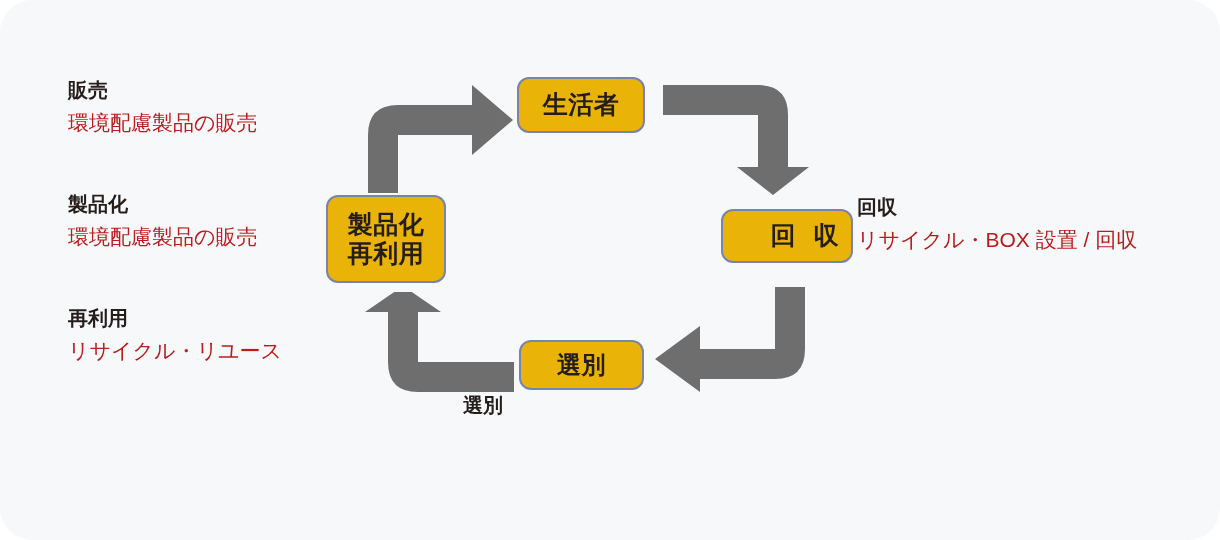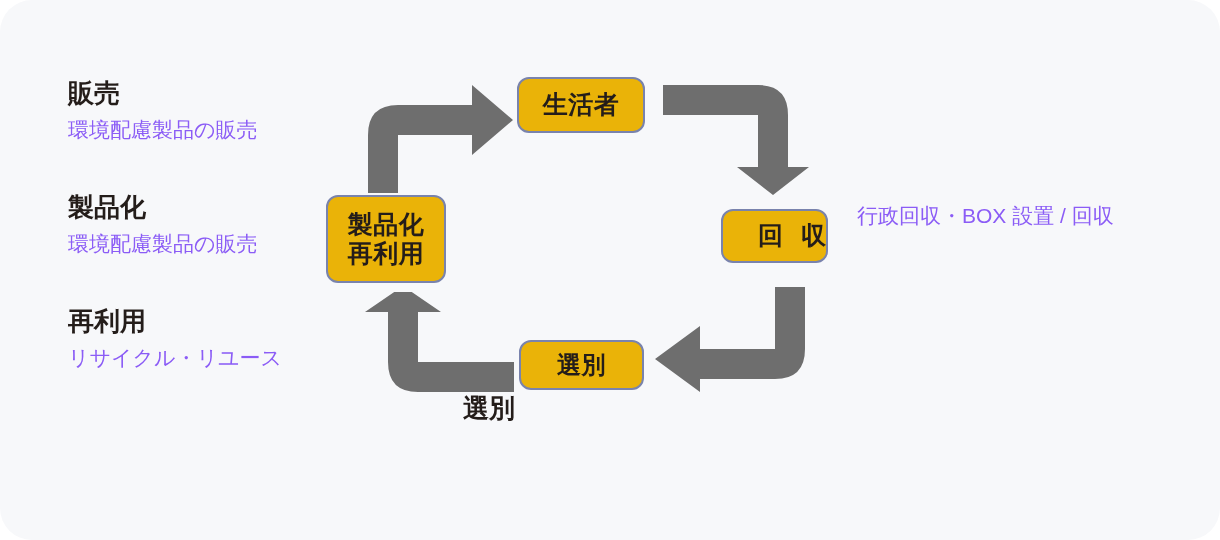--- a/index.html
+++ b/index.html
@@ -53,47 +53,47 @@
     line-height: 1.18;
     text-align: left;
   }
   .node-line { display: block; white-space: nowrap; }
 
   #node-consumer {
     left: 517px; top: 77px; width: 128px; height: 56px;
     font-size: 25px;
   }
   #node-collect {
-    left: 721px; top: 209px; width: 107px; height: 54px;
+    left: 721px; top: 209px; width: 132px; height: 54px;
     font-size: 25px;
     padding-left: 35px;
   }
   #node-collect .node-line { letter-spacing: 0.22em; text-indent: 0.22em; }
   #node-sort {
     left: 519px; top: 340px; width: 125px; height: 50px;
     font-size: 24px;
   }
   #node-remake {
     left: 326px; top: 195px; width: 120px; height: 88px;
     font-size: 25px;
   }
 
   
   .caption { position: absolute; }
   .caption .c-title {
-    font-size: 26px;
+    font-size: 20px;
     font-weight: bold;
     color: #241d1a;
     line-height: 1.2;
     white-space: nowrap;
   }
   .caption .c-desc {
     font-size: 21px;
     font-weight: normal;
-    color: #8b5cf6;
+    color: #b91c1c;
     line-height: 1.35;
     margin-top: 7px;
     white-space: nowrap;
   }
 
   #cap-sell     { left: 68px;  top: 78px;  }
   #cap-make     { left: 68px;  top: 192px; }
   #cap-reuse    { left: 68px;  top: 306px; }
   #cap-collect  { left: 857px; top: 195px; }
   #cap-transport{ left: 824px; top: 336px; }
@@ -166,21 +166,22 @@
       <div class="c-title">製品化</div>
       <div class="c-desc">環境配慮製品の販売</div>
     </div>
 
     <div class="caption" id="cap-reuse">
       <div class="c-title">再利用</div>
       <div class="c-desc">リサイクル・リユース</div>
     </div>
 
     <div class="caption" id="cap-collect">
-      <div class="c-desc">行政回収・BOX 設置 / 回収</div>
+      <div class="c-title">回収</div>
+      <div class="c-desc">リサイクル・BOX 設置 / 回収</div>
     </div>
 
 
     <div class="caption" id="cap-sort">
       <div class="c-title">選別</div>
     </div>
 
   </div>
 </div>
 

